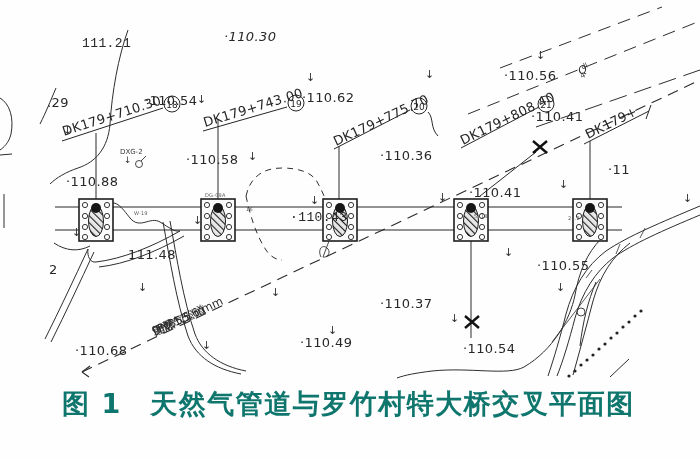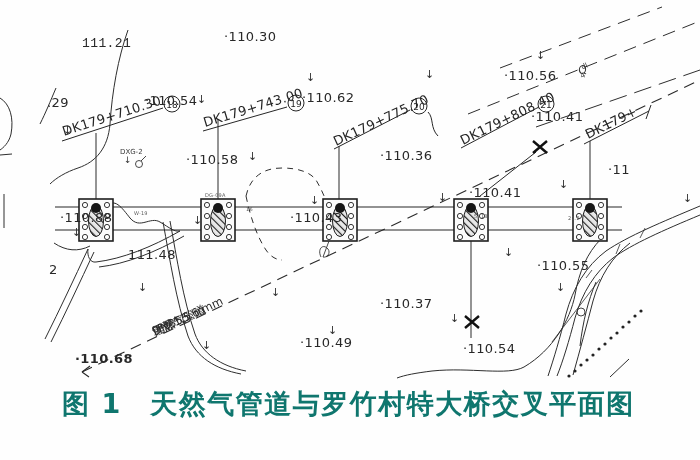--- a/index.html
+++ b/index.html
@@ -228,36 +228,36 @@
       <span class="p-main">天然气管道</span>
       <span class="p-tag">QR阀</span>
       <span class="p-main">DN355.6 mm</span>
       <span class="p-main">埋深1.5 m</span>
     </span>
 
     <span class="geology"><span>Q</span><sub>4</sub><sup>dl</sup></span>
 
     <span class="caption">图 1　天然气管道与罗竹村特大桥交叉平面图</span>
   <span class="spot" style="left: 82px; top: 36px; font-family: Liberation Mono, monospace;">111.21</span>
-      <span class="spot" style="left: 224px; top: 29px;">·110.30</span>
+      <span class="spot" style="left: 224px; top: 29px; font-style: italic;">·110.30</span>
       <span class="spot" style="left: 504px; top: 55px; margin-top: 13px;">·110.56</span>
       <span class="spot" style="left: 145px; top: 93px;">·110.54</span>
       <span class="spot" style="left: 302px; top: 90px;">·110.62</span>
       <span class="spot" style="left: 531px; top: 109px;">·110.41</span>
-      <span class="spot" style="left: 60px; top: 174px; margin-top: 36px;">·110.88</span>
+      <span class="spot" style="left: 66px; top: 174px;">·110.88</span>
       <span class="spot" style="left: 186px; top: 152px; text-align: center;">·110.58</span>
       <span class="spot" style="left: 380px; top: 148px;">·110.36</span>
-      <span class="spot" style="left: 290px; top: 210px;">·110.43</span>
+      <span class="spot" style="left: 290px; top: 210px; font-family: Liberation Mono, monospace;">·110.43</span>
       <span class="spot" style="left: 469px; top: 185px;">·110.41</span>
       <span class="spot" style="left: 128px; top: 247px;">111.48</span>
       <span class="spot" style="left: 380px; top: 268px; margin-top: 28px;">·110.37</span>
       <span class="spot" style="left: 300px; top: 335px;">·110.49</span>
       <span class="spot" style="left: 537px; top: 258px;">·110.55</span>
       <span class="spot" style="left: 463px; top: 341px;">·110.54</span>
-      <span class="spot" style="left: 75px; top: 351px; font-weight: bold;">·110.68</span>
+      <span class="spot" style="left: 75px; top: 343px;">·110.68</span>
       <span class="spot" style="left: 608px; top: 162px;">·11</span>
       <span class="spot" style="left: 47px; top: 95px;">.29</span>
       <span class="spot" style="left: 49px; top: 262px;">2</span>
       <span class="arrow" style="left: 63px; top: 124px;">↓</span>
       <span class="arrow" style="left: 197px; top: 93px;">↓</span>
       <span class="arrow" style="left: 306px; top: 71px;">↓</span>
       <span class="arrow" style="left: 425px; top: 68px;">↓</span>
       <span class="arrow" style="left: 536px; top: 49px;">↓</span>
       <span class="arrow" style="left: 248px; top: 150px;">↓</span>
       <span class="arrow" style="left: 310px; top: 194px;">↓</span>

